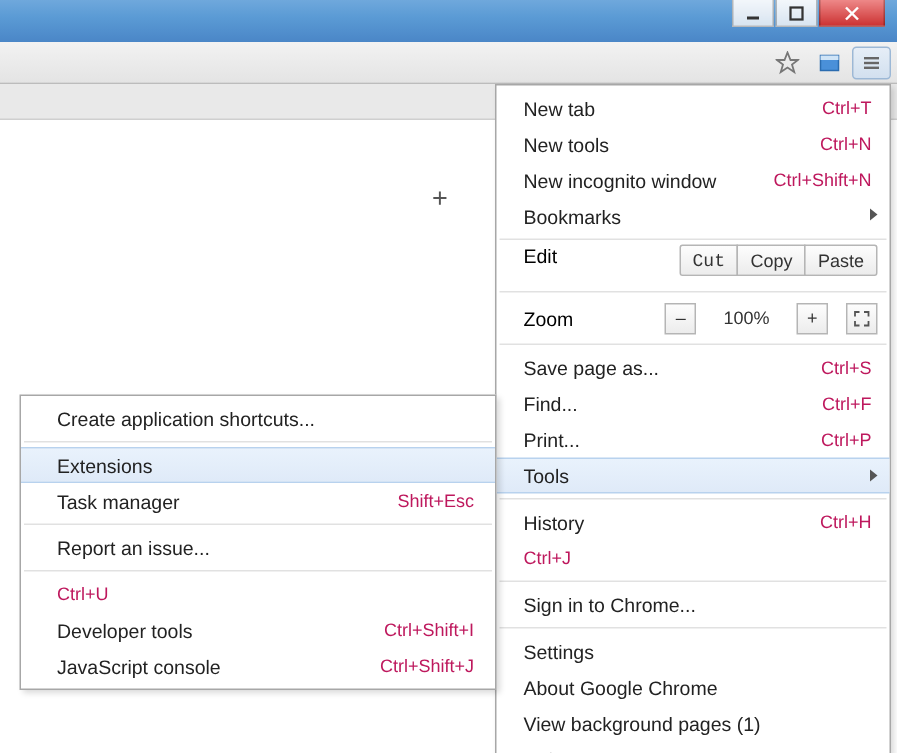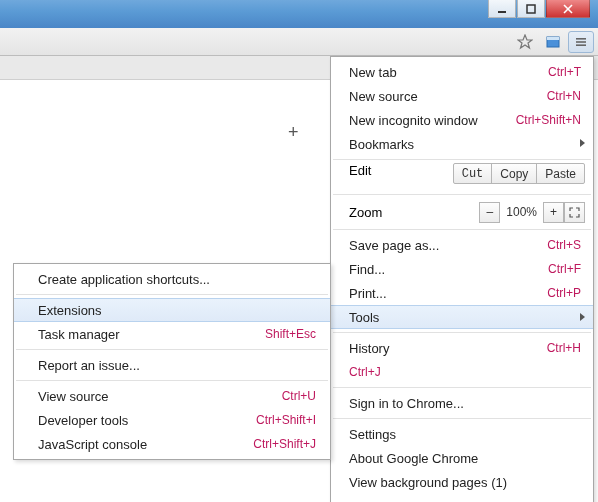--- a/index.html
+++ b/index.html
@@ -61,21 +61,21 @@
   .sep { height:1px; background:#e1e1e1; margin: 3px 2px; }
 
   
   .editrow { height:28px; display:flex; padding:0 8px 0 18px; }
   .editrow .lbl { flex:1; }
   .smbtn { height:21px; padding:0 8px; border:1px solid #b5b5b5; background:linear-gradient(#fdfdfd,#ececec); font-size:12px; color:#333; margin-left:-1px; }
   .smbtn:first-of-type { border-radius:2px 0 0 2px;font-family:Liberation Mono, monospace; }
   .smbtn:last-of-type { border-radius:0 2px 2px 0; }
 
   
-  .zoomrow { height:28px; display:flex; align-items:center; padding:0 8px 0 18px; gap:0; }
+  .zoomrow { height:28px; display:flex; align-items:center; padding:0 8px 0 18px; gap:12px; }
   .zoomrow .lbl { flex:1; }
   .zbox { height:21px; min-width:21px; padding:0 4px; border:1px solid #b5b5b5; background:linear-gradient(#fdfdfd,#ececec); display:flex; align-items:center; justify-content:center; font-size:12px; color:#333; }
   .zbox.pct { border:none; background:none; padding:0 6px; }
 
   
   .submenu {
     position:absolute;
     left: 13px; top: 263px;
     width: 318px;
     background:#fff;
@@ -133,21 +133,21 @@
 <div class="substrip"></div>
 <div class="content"></div>
 <div class="plus">+</div>
 
 <div class="menu">
   <div class="mi">
       <span class="lbl">New tab</span>
       <span class="sc">Ctrl+T</span>
     </div>
   <div class="mi">
-      <span class="lbl">New source</span>
+      <span class="lbl">New tools</span>
       <span class="sc">Ctrl+N</span>
     </div>
   <div class="mi">
       <span class="lbl">New incognito window</span>
       <span class="sc">Ctrl+Shift+N</span>
     </div>
   <div class="mi">
       <span class="lbl">Bookmarks</span>
       <span class="arrow tri"></span>
     </div>
@@ -226,21 +226,20 @@
   <div class="mi">
       <span class="lbl">Task manager</span>
       <span class="sc">Shift+Esc</span>
     </div>
   <div class="sep"></div>
   <div class="mi">
       <span class="lbl">Report an issue...</span>
     </div>
   <div class="sep"></div>
   <div class="mi">
-      <span class="lbl">View source</span>
       <span class="sc">Ctrl+U</span>
     </div>
   <div class="mi">
       <span class="lbl">Developer tools</span>
       <span class="sc">Ctrl+Shift+I</span>
     </div>
   <div class="mi">
       <span class="lbl">JavaScript console</span>
       <span class="sc">Ctrl+Shift+J</span>
     </div>

